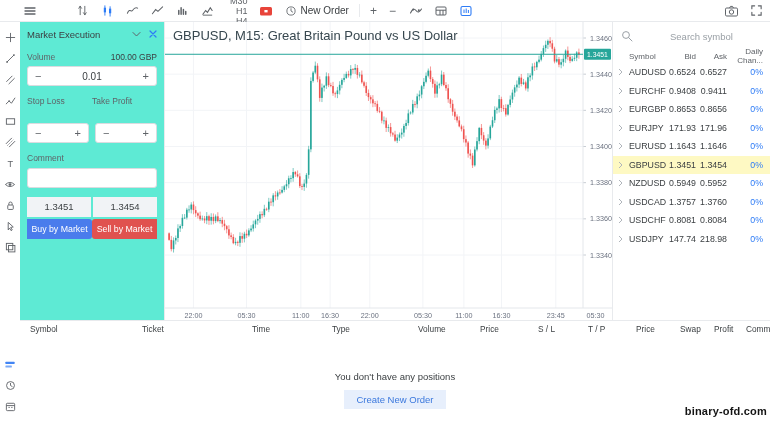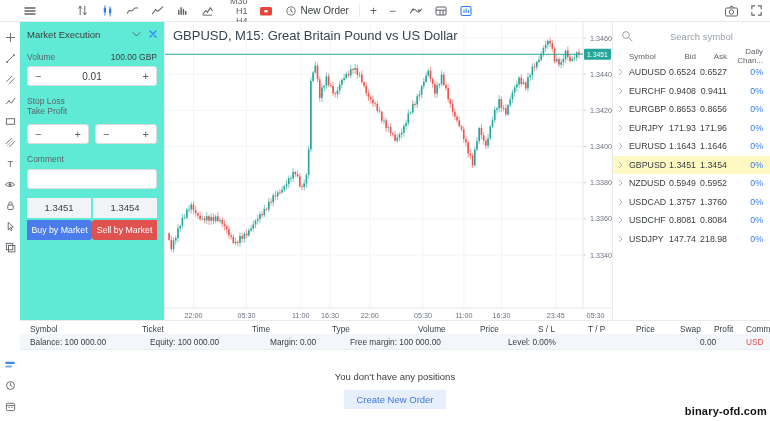--- a/index.html
+++ b/index.html
@@ -29,21 +29,21 @@
 
   
   .order-panel{position:absolute;left:20px;top:22px;width:145px;height:298px;border-right:1px solid #e8eaed;box-sizing:border-box;background:#5eead4;padding:0 7px;}
   .op-head{display:flex;align-items:center;height:20px;margin-top:2px;}
   .op-title{font-size:9.5px;color:#3c4043;flex:1;}
   .op-head .ic{cursor:pointer;display:flex;margin-left:8px;}
   .op-row-label{display:flex;justify-content:space-between;font-size:8.5px;color:#5f6368;margin-top:8px;margin-bottom:4px;}
   .op-amount{color:#3c4043;}
   .stepper{border:1px solid #dadce0;border-radius:3px;height:20px;display:flex;align-items:center;justify-content:space-between;padding:0 7px;font-size:10px;color:#3c4043;box-sizing:border-box;background:#fff;}
   .step-btn{color:#5f6368;font-size:11px;cursor:pointer;line-height:1;}
-  .sltp-labels{display:flex;margin-top:10px;margin-bottom:8px;flex-direction:column;}
+  .sltp-labels{display:flex;margin-top:10px;margin-bottom:17px;}
   .sltp-labels span{flex:1;font-size:8.5px;color:#5f6368;}
   .sltp-row{display:flex;gap:6px;}
   .sltp-row .stepper{flex:1;}
   .comment-label{font-size:8.5px;color:#5f6368;margin-top:10px;margin-bottom:4px;}
   .comment-input{width:100%;box-sizing:border-box;height:20px;border:1px solid #dadce0;border-radius:3px;outline:none;font-size:9px;padding:0 5px;font-family:"Liberation Sans",sans-serif;}
   .price-row{display:flex;gap:2px;margin-top:9px;}
   .price-cell{flex:1;background:#f1f3f6;height:20px;line-height:20px;text-align:center;font-size:9.5px;color:#3c4043;cursor:pointer;}
   .btn-row{display:flex;gap:0;margin-top:2px;}
   .trade-btn{flex:1;height:20px;line-height:20px;text-align:center;color:#fff;font-size:8.8px;cursor:pointer;}
   .sell-btn{background:#e0524f;border-radius:3px 0 0 3px;}
@@ -887,29 +887,20 @@
         <span style="left: 312px;">Type</span>
         <span style="left: 398px;">Volume</span>
         <span style="left: 460px;">Price</span>
         <span style="left: 518px;">S / L</span>
         <span style="left: 568px;">T / P</span>
         <span style="left: 616px;">Price</span>
         <span style="left: 660px;">Swap</span>
         <span style="left: 694px;">Profit</span>
         <span style="left: 726px;">Comment</span>
       </div>
-    <div class="balance-row">
-        <span style="left: 10px;">Balance: 100 000.00</span>
-        <span style="left: 130px;">Equity: 100 000.00</span>
-        <span style="left: 250px;">Margin: 0.00</span>
-        <span style="left: 330px;">Free margin: 100 000.00</span>
-        <span style="left: 488px;">Level: 0.00%</span>
-        <span class="profit-val" style="left: 680px;">0.00</span>
-        <span class="profit-cur">USD</span>
-      </div>
     <div class="empty">
       <div class="empty-text">You don't have any positions</div>
       <div class="create-order-btn">Create New Order</div>
     </div>
   </div>
 
   <div class="watermark">binary-ofd.com</div>
 </div>
 
 </body></html>

